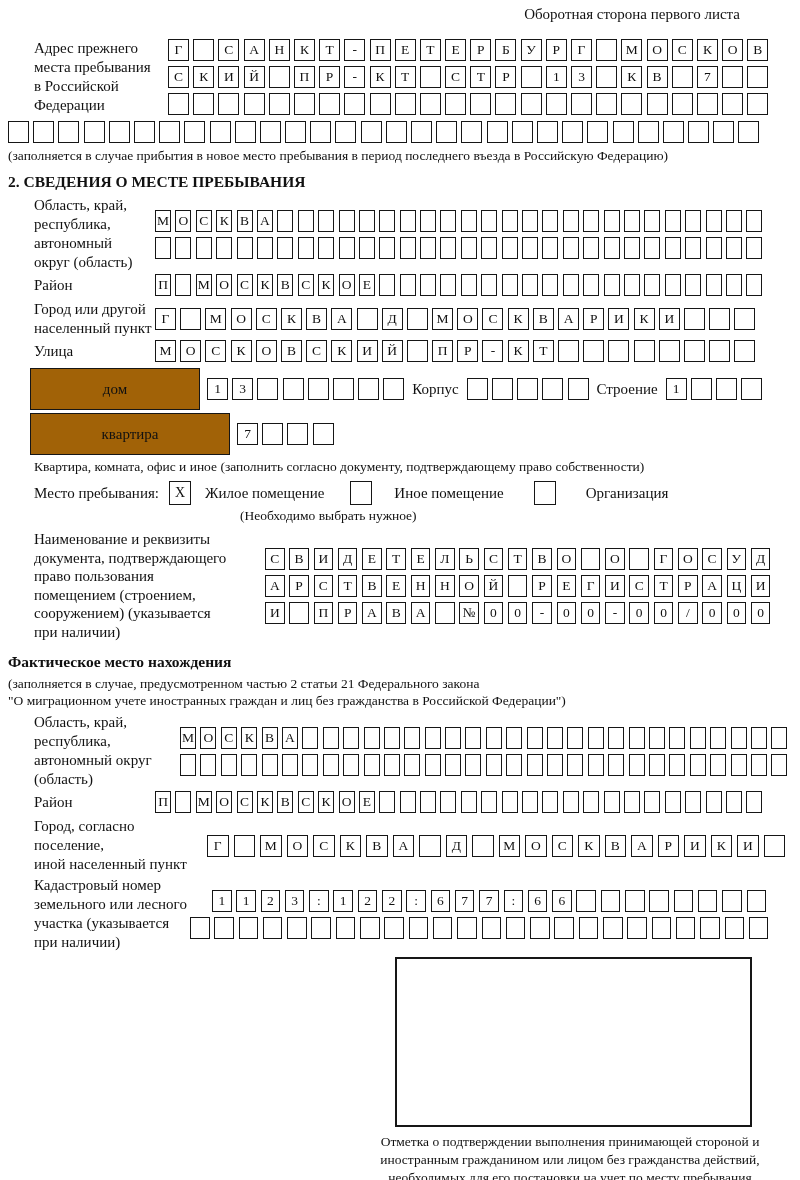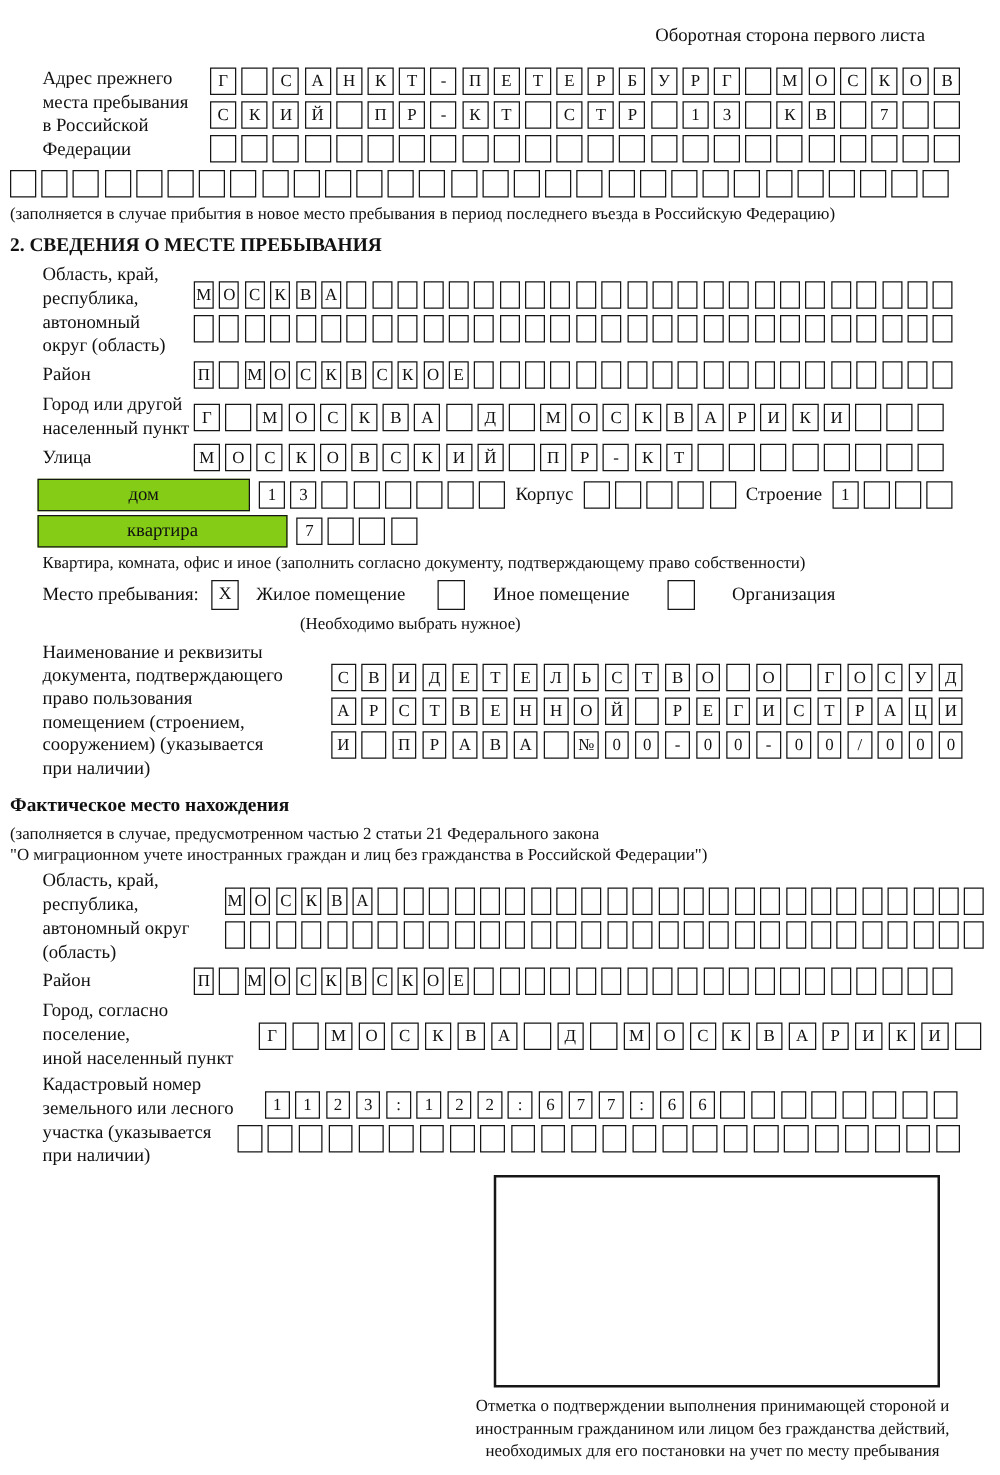--- a/index.html
+++ b/index.html
@@ -5,21 +5,21 @@
   html,body{margin:0;padding:0;background:#fff;}
   .page{
     position:relative;
     width:800px;height:1180px;
     overflow:hidden;
     background:#fff;color:#111;
     font-family:"Liberation Serif","DejaVu Serif",serif;
     box-sizing:border-box;
     padding:0 8px;
   }
-  .topnote{margin-top:21px;text-align:right;padding-right:52px;font-size:15px;}
+  .topnote{margin-top:6px;text-align:right;padding-right:52px;font-size:15px;}
   .field{display:flex;align-items:center;}
   .flabel{
     box-sizing:border-box;flex-shrink:0;
     padding-left:26px;font-size:15px;line-height:19px;white-space:pre-line;
   }
   .w160{width:160px}.w147{width:147px}.w257{width:257px}.w199{width:199px}.w182{width:182px}.w172{width:172px}
   .rows{display:flex;flex-direction:column;gap:5px;}
   .boxrow{display:flex;gap:4.2px;}
   .boxrow .cb{
     box-sizing:border-box;flex-shrink:0;
@@ -31,23 +31,23 @@
   .b16{gap:4.4px}.b16 .cb{width:16px;}
   .b19{gap:4.8px}.b19 .cb{width:19.5px;}
   .b22{gap:5px}.b22 .cb{width:21.5px;}
   .caption{font-size:13.5px;line-height:16px;margin-top:5px;}
   .center{}
   .leftcap{margin-left:26px;margin-top:4px;margin-bottom:3px;}
   .stitle{font-weight:bold;font-size:15.5px;margin-top:9px;margin-bottom:5px;}
   .mt2{margin-top:2px}.mt4{margin-top:4px}.mt6{margin-top:6px}
   .houserow{display:flex;align-items:center;margin-top:6px;margin-left:22px;}
   .labelbox{
-    box-sizing:border-box;border:1.6px solid #161616;height:26px;
+    box-sizing:border-box;border:1.6px solid #161616;height:42px;
     display:flex;align-items:center;justify-content:center;
-    font-size:15px;background:#84cc16;flex-shrink:0;
+    font-size:15px;background:#a16207;flex-shrink:0;
   }
   .w170{width:170px}.w200{width:200px}
   .inlinelabel{font-size:15px;padding:0 8px;white-space:nowrap;}
   .gap7{width:7px;flex-shrink:0;}
   .stayrow{display:flex;align-items:center;margin-left:26px;margin-top:6px;font-size:15px;}
   .ck{
     box-sizing:border-box;width:22px;height:24px;border:1.6px solid #161616;
     display:flex;align-items:center;justify-content:center;font-size:14px;flex-shrink:0;
     background:#fff;
   }

